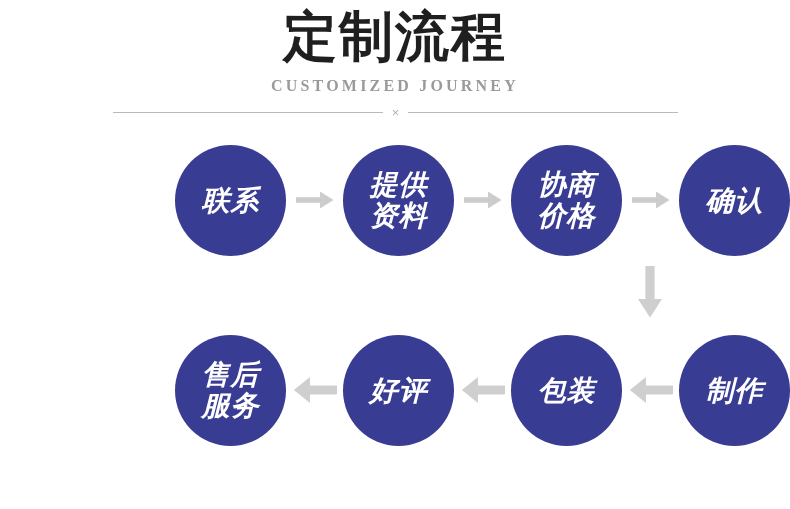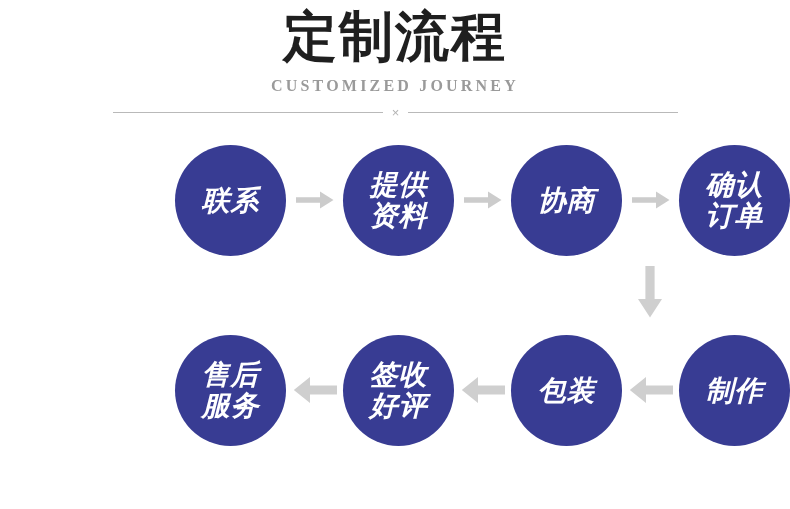--- a/index.html
+++ b/index.html
@@ -172,31 +172,31 @@
     </div>
 
     <div class="connector">
       <svg width="38" height="20" viewBox="0 0 38 20" aria-hidden="true">
         <path d="M0 7.2 H24 V1.5 L37.5 10 L24 18.5 V12.8 H0 Z" fill="#cccccc"></path>
       </svg>
     </div>
 
     <div class="node">
       <span class="node-line">协商</span>
+      <span class="node-line">价格</span>
     </div>
 
     <div class="connector">
       <svg width="38" height="20" viewBox="0 0 38 20" aria-hidden="true">
         <path d="M0 7.2 H24 V1.5 L37.5 10 L24 18.5 V12.8 H0 Z" fill="#cccccc"></path>
       </svg>
     </div>
 
     <div class="node">
       <span class="node-line">确认</span>
-      <span class="node-line">订单</span>
     </div>
 
   </div>
 
   <div class="connector-vertical">
     <svg width="26" height="52" viewBox="0 0 26 52" aria-hidden="true">
       <path d="M8.4 0 H17.6 V33 H25 L13 51.5 L1 33 H8.4 Z" fill="#cfcfcf"></path>
     </svg>
   </div>
 
@@ -207,21 +207,20 @@
       <span class="node-line">服务</span>
     </div>
 
     <div class="connector">
       <svg width="44" height="28" viewBox="0 0 44 28" aria-hidden="true">
         <path d="M44 9.5 H17 V1 L0.8 14 L17 27 V18.5 H44 Z" fill="#cfcfcf"></path>
       </svg>
     </div>
 
     <div class="node">
-      <span class="node-line">签收</span>
       <span class="node-line">好评</span>
     </div>
 
     <div class="connector">
       <svg width="44" height="28" viewBox="0 0 44 28" aria-hidden="true">
         <path d="M44 9.5 H17 V1 L0.8 14 L17 27 V18.5 H44 Z" fill="#cfcfcf"></path>
       </svg>
     </div>
 
     <div class="node">

